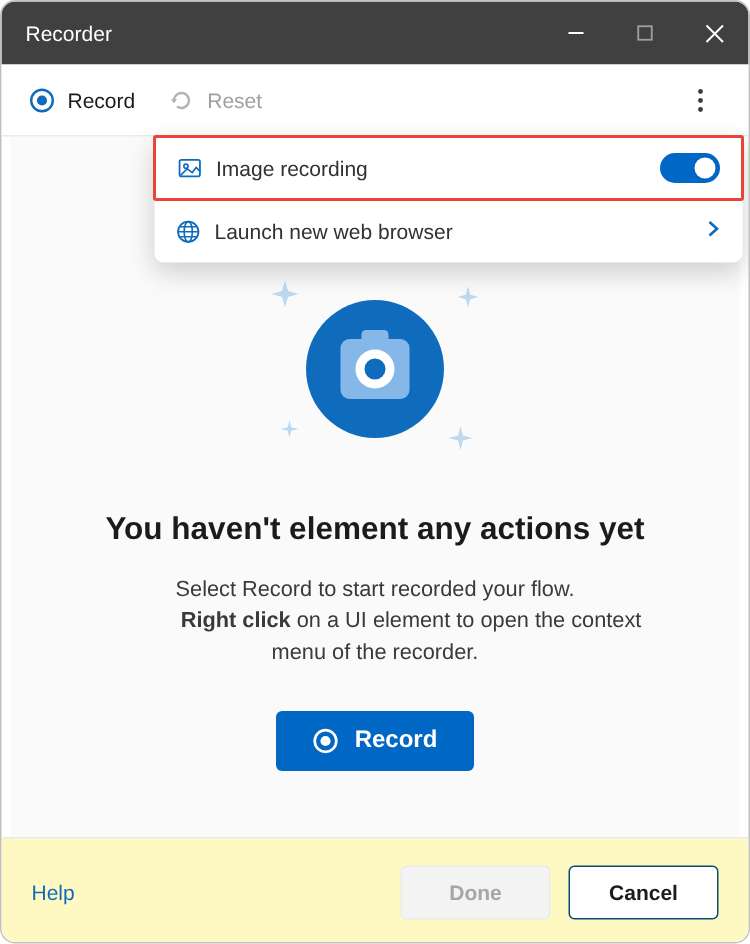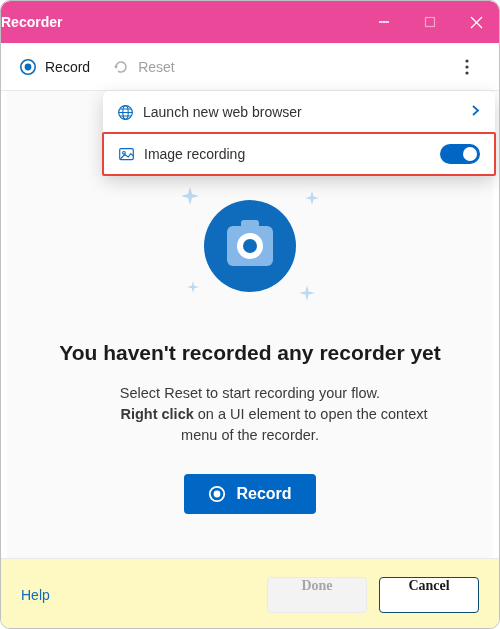--- a/index.html
+++ b/index.html
@@ -11,27 +11,27 @@
     background: #fff;
     color: #1a1a1a;
     overflow: hidden;
     border: 1px solid #c0c0c0;
     border-radius: 10px;
   }
 
   
   .titlebar {
     height: 42px;
-    background: #ec4899;
+    background: #404040;
     color: #fff;
     display: flex;
     align-items: center;
+    padding-left: 16px;
     border-top-left-radius: 9px;
     border-top-right-radius: 9px;
-    font-weight: bold;
   }
   .titlebar .title {
     font-size: 14px;
     flex: 1;
   }
   .titlebar .win-btn {
     width: 46px;
     height: 42px;
     display: flex;
     align-items: center;
@@ -244,24 +244,24 @@
     cursor: pointer;
   }
   .footer .spacer { flex: 1; }
   .btn {
     height: 36px;
     min-width: 100px;
     border-radius: 4px;
     font-size: 14px;
     font-weight: 600;
     display: flex;
+    align-items: center;
     justify-content: center;
     margin-left: 12px;
     cursor: pointer;
-    font-family: Liberation Serif, serif;
   }
   .btn-done {
     background: #f3f3f3;
     color: #a6a6a6;
     border: 1px solid #eaeaea;
     cursor: default;
   }
   .btn-cancel {
     background: #fff;
     color: #1b1b1b;
@@ -312,50 +312,50 @@
       <circle cx="2" cy="2" r="1.6" fill="#3a3a3a"></circle>
       <circle cx="2" cy="8" r="1.6" fill="#3a3a3a"></circle>
       <circle cx="2" cy="14" r="1.6" fill="#3a3a3a"></circle>
     </svg>
   </div>
 </div>
 
 <div class="main">
 
   <div class="menu">
+    <div class="menu-item highlight">
+      <span class="mi-icon">
+        <svg width="17" height="17" viewBox="0 0 20 20">
+          <rect x="2" y="3" width="16" height="13" rx="1.5" fill="none" stroke="#0f6cbd" stroke-width="1.4"></rect>
+          <circle cx="7" cy="8" r="1.6" fill="none" stroke="#0f6cbd" stroke-width="1.3"></circle>
+          <polyline points="3,15 8,10 12,13 15,9 18,12" fill="none" stroke="#0f6cbd" stroke-width="1.3"></polyline>
+        </svg>
+      </span>
+      <span class="mi-label">Image recording</span>
+      <div class="toggle">
+        <div class="knob"></div>
+      </div>
+    </div>
     <div class="menu-item">
       <span class="mi-icon">
         <svg width="17" height="17" viewBox="0 0 20 20">
           <circle cx="10" cy="10" r="8" fill="none" stroke="#0f6cbd" stroke-width="1.4"></circle>
           <ellipse cx="10" cy="10" rx="3.2" ry="8" fill="none" stroke="#0f6cbd" stroke-width="1.3"></ellipse>
           <line x1="2" y1="10" x2="18" y2="10" stroke="#0f6cbd" stroke-width="1.3"></line>
           <line x1="3.5" y1="6" x2="16.5" y2="6" stroke="#0f6cbd" stroke-width="1.2"></line>
           <line x1="3.5" y1="14" x2="16.5" y2="14" stroke="#0f6cbd" stroke-width="1.2"></line>
         </svg>
       </span>
       <span class="mi-label">Launch new web browser</span>
       <span>
         <svg width="10" height="13" viewBox="0 0 10 13">
             <polyline points="2,2 7,6.5 2,11" fill="none" stroke="#0f6cbd" stroke-width="1.8"></polyline>
           </svg>
       </span>
     </div>
-    <div class="menu-item highlight">
-      <span class="mi-icon">
-        <svg width="17" height="17" viewBox="0 0 20 20">
-          <rect x="2" y="3" width="16" height="13" rx="1.5" fill="none" stroke="#0f6cbd" stroke-width="1.4"></rect>
-          <circle cx="7" cy="8" r="1.6" fill="none" stroke="#0f6cbd" stroke-width="1.3"></circle>
-          <polyline points="3,15 8,10 12,13 15,9 18,12" fill="none" stroke="#0f6cbd" stroke-width="1.3"></polyline>
-        </svg>
-      </span>
-      <span class="mi-label">Image recording</span>
-      <div class="toggle">
-        <div class="knob"></div>
-      </div>
-    </div>
   </div>
 
   <div class="hero-icon">
     <span class="sparkle sp1">
       <svg width="18" height="18">
           <path d="M9 0 L11 7 L18 9 L11 11 L9 18 L7 11 L0 9 L7 7 Z" fill="#bcd9f2"></path>
         </svg>
     </span>
     <span class="sparkle sp2">
       <svg width="14" height="14">
@@ -374,23 +374,23 @@
     </span>
     <div class="hero-circle">
       <div class="hero-cam">
         <div class="lens-outer">
             <div class="lens-inner"></div>
           </div>
       </div>
     </div>
   </div>
 
-  <div class="empty-title">You haven't recorded any recorder yet</div>
+  <div class="empty-title">You haven't element any actions yet</div>
   <div class="empty-text">
-    <span>Select Reset to start recording your flow.</span><br>
+    <span>Select Record to start recorded your flow.</span><br>
     <span class="bold">Right click</span><span> on a UI element to open the context menu of the recorder.</span>
   </div>
 
   <button class="record-btn">
     <svg width="18" height="18" viewBox="0 0 18 18">
       <circle cx="9" cy="9" r="7.2" fill="none" stroke="#fff" stroke-width="1.8"></circle>
       <circle cx="9" cy="9" r="3.4" fill="#fff"></circle>
     </svg>
     <span>Record</span>
   </button>

